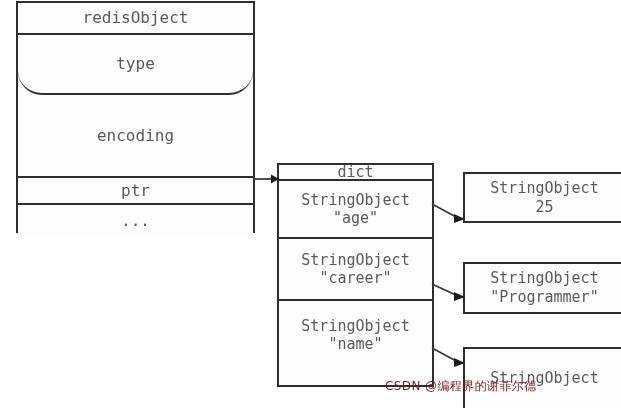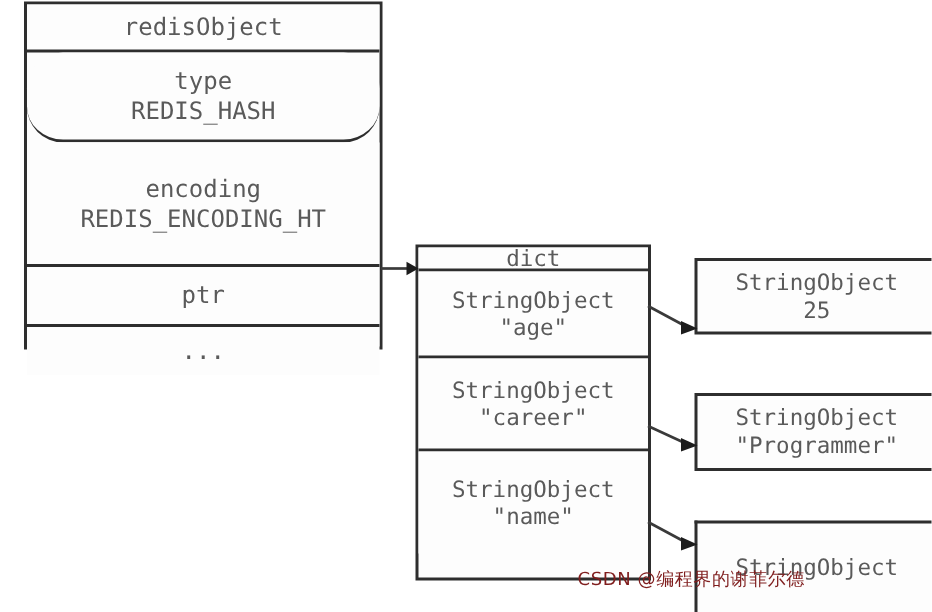--- a/index.html
+++ b/index.html
@@ -53,21 +53,21 @@
   #redis-object-table {
     left: 3px;
     top: 1px;
     width: 239px;
     height: 232px;
   }
   #redis-object-table .row { font-size: 16px; }
   #redis-object-table .r0 { height: 32px; }
   #redis-object-table .r1 { height: 60px; border-radius: 24px; }
   #redis-object-table .r2 { height: 83px; }
-  #redis-object-table .r3 { height: 40px; }
+  #redis-object-table .r3 { height: 27px; }
   #redis-object-table .r4 { height: 32px; }
 
   
   #dict-table {
     left: 264px;
     top: 163px;
     width: 157px;
     height: 224px;
   }
   #dict-table .row { font-size: 15px; }
@@ -129,25 +129,23 @@
 <body>
 
 <div id="canvas">
 
   <div class="struct" id="redis-object-table">
     <div class="row r0">
       <span class="l1">redisObject</span>
     </div>
     <div class="row r1">
       <span class="l1">type</span>
-      <span class="l2">REDIS_HASH</span>
     </div>
     <div class="row r2">
       <span class="l1">encoding</span>
-      <span class="l2">REDIS_ENCODING_HT</span>
     </div>
     <div class="row r3">
       <span class="l1">ptr</span>
     </div>
     <div class="row r4">
       <span class="l1">...</span>
     </div>
   </div>
 
   <div class="struct" id="dict-table">

